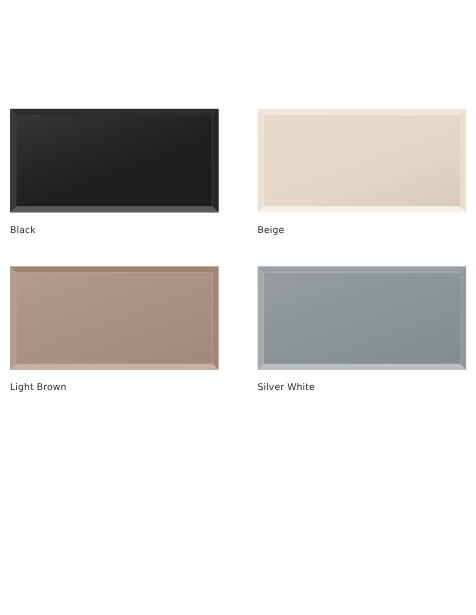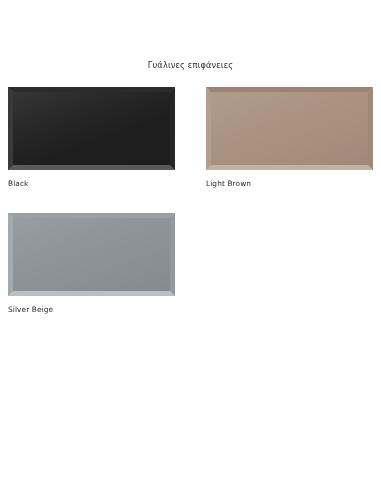--- a/index.html
+++ b/index.html
@@ -106,36 +106,45 @@
     line-height: 10px;
     letter-spacing: 0.1px;
     color: #2b2b2b;
   }
 </style>
 </head>
 <body style="background: rgb(255, 255, 255);">
 
 <div class="sheet">
 
-  <div class="sheet-title">Γυάλινες επιφάνειες</div>
 
   <div class="swatch-grid">
 
     <div class="swatch-cell">
       <div class="tile" style="--face: #1f1f1f; --bev-top: #2c2c2c; --bev-bottom: #5a5a5a; --bev-left: #3a3a3a; --bev-right: #262626; --bevel: #5a5a5a; --sheen: linear-gradient(160deg, rgba(255,255,255,0.10) 0%, rgba(255,255,255,0.03) 38%, rgba(0,0,0,0.00) 62%, rgba(0,0,0,0.05) 100%);">
         <div class="face"></div>
         <div class="facet facet-top"></div>
         <div class="facet facet-bottom"></div>
         <div class="facet facet-left"></div>
         <div class="facet facet-right"></div>
       </div>
       <div class="swatch-label">Black</div>
     </div>
 
 
+    <div class="swatch-cell">
+      <div class="tile" style="--face: #e3d6c4; --bev-top: #efe6d9; --bev-bottom: #f6f1e8; --bev-left: #ece1d1; --bev-right: #e9ddcb; --bevel: #f6f1e8; --sheen: linear-gradient(160deg, rgba(255,255,255,0.10) 0%, rgba(255,255,255,0.03) 38%, rgba(0,0,0,0.00) 62%, rgba(0,0,0,0.05) 100%);">
+        <div class="face"></div>
+        <div class="facet facet-top"></div>
+        <div class="facet facet-bottom"></div>
+        <div class="facet facet-left"></div>
+        <div class="facet facet-right"></div>
+      </div>
+      <div class="swatch-label">Beige</div>
+    </div>
 
     <div class="swatch-cell">
       <div class="tile" style="--face: #a8907e; --bev-top: #9d8472; --bev-bottom: #c4b1a2; --bev-left: #b49e8d; --bev-right: #a08876; --bevel: #c4b1a2; --sheen: linear-gradient(160deg, rgba(255,255,255,0.10) 0%, rgba(255,255,255,0.03) 38%, rgba(0,0,0,0.00) 62%, rgba(0,0,0,0.05) 100%);">
         <div class="face"></div>
         <div class="facet facet-top"></div>
         <div class="facet facet-bottom"></div>
         <div class="facet facet-left"></div>
         <div class="facet facet-right"></div>
       </div>
       <div class="swatch-label">Light Brown</div>
@@ -143,17 +152,17 @@
 
 
     <div class="swatch-cell">
       <div class="tile" style="--face: #8b9296; --bev-top: #9aa1a5; --bev-bottom: #b9bfc2; --bev-left: #a4abaf; --bev-right: #939a9e; --bevel: #b9bfc2; --sheen: linear-gradient(160deg, rgba(255,255,255,0.10) 0%, rgba(255,255,255,0.03) 38%, rgba(0,0,0,0.00) 62%, rgba(0,0,0,0.05) 100%);">
         <div class="face"></div>
         <div class="facet facet-top"></div>
         <div class="facet facet-bottom"></div>
         <div class="facet facet-left"></div>
         <div class="facet facet-right"></div>
       </div>
-      <div class="swatch-label">Silver Beige</div>
+      <div class="swatch-label">Silver White</div>
     </div>
 
   </div>
 </div>
 
 </body></html>

